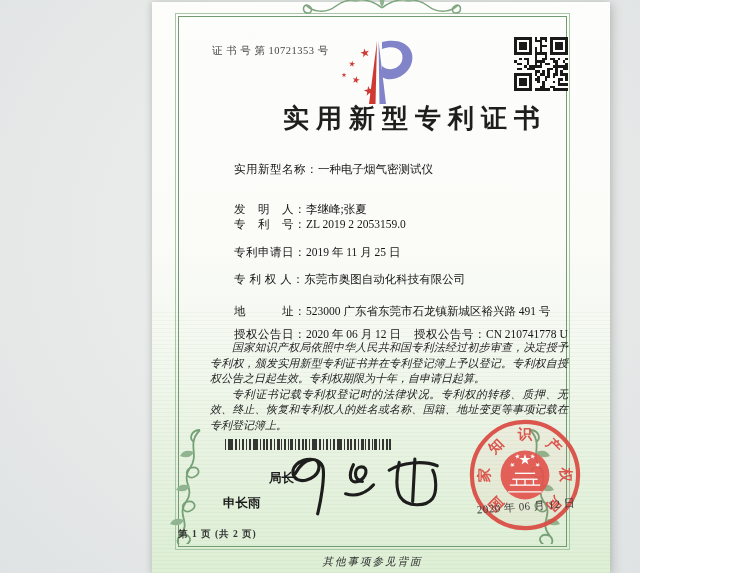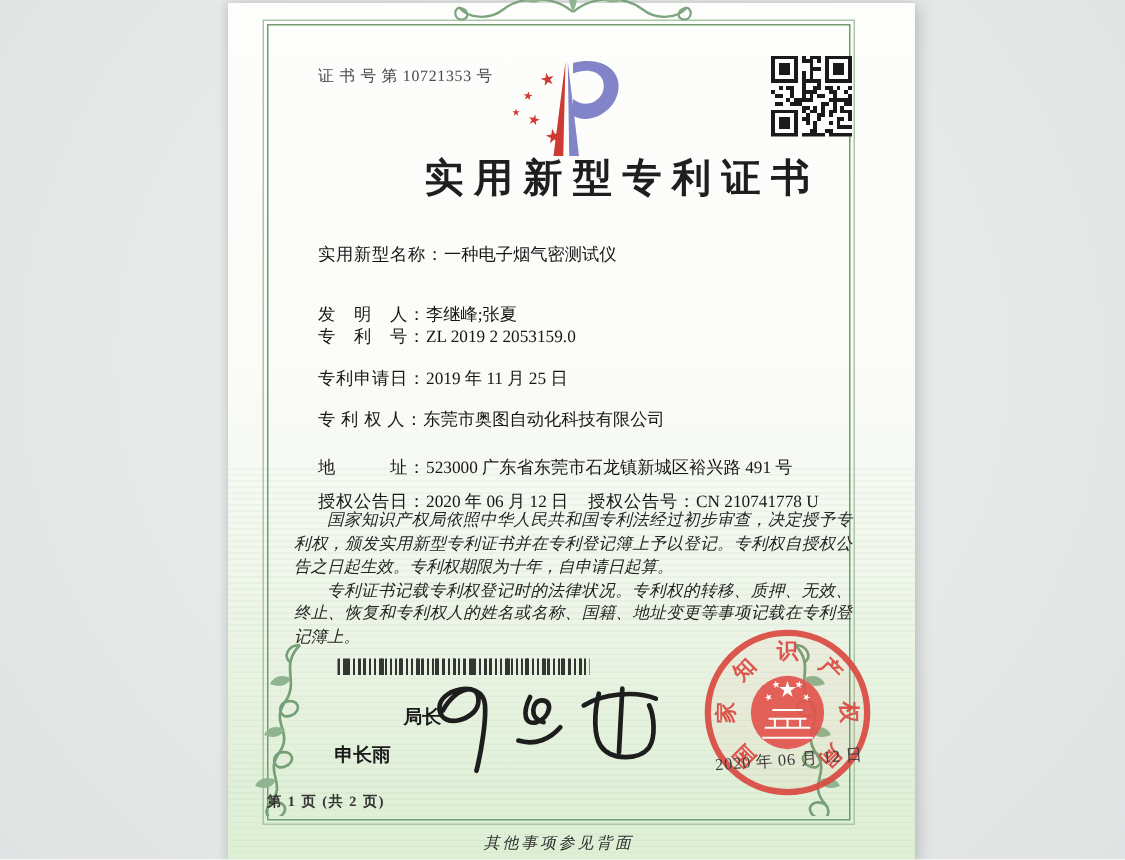--- a/index.html
+++ b/index.html
@@ -1,20 +1,20 @@
 <!DOCTYPE html>
 <html><head>
 <meta charset="utf-8">
 <style>
   * { margin:0; padding:0; box-sizing:border-box; }
   html,body { width:750px; height:573px; overflow:hidden; }
   body { font-family:"Liberation Serif","DejaVu Serif",serif; }
 
   .stage {
-    position:relative; width:750px; height:573px;
+    position:relative; width:640px; height:573px;
     background: radial-gradient(circle at 50% 42%, #edf0ef 0%, #e6e9e8 60%, #e0e3e3 100%);
   }
 
   
   .paper {
     position:absolute; left:152px; top:2px; width:458px; height:571px;
     background: linear-gradient(180deg,#fdfdfc 0%, #fbfbf8 42%, #f3f8ef 62%, #e7f2e0 80%, #ddefd5 100%);
     box-shadow: 3px 2px 9px rgba(70,80,75,.25), -2px 0 5px rgba(70,80,75,.12);
   }
   .guilloche {
@@ -41,30 +41,30 @@
   .title {
     position:absolute; left:26px; top:99px; width:389px; text-align:center;
     font-size:26px; font-weight:bold; letter-spacing:7px; color:#1e1e1e; text-indent:7px;margin-left:39px;
   }
 
   
   .fields { position:absolute; left:60px; top:160px; width:345px; font-size:11.5px; color:#161616; }
   .row { position:absolute; left:0; white-space:nowrap; }
   .row.r0{top:0} .row.r1{top:40px} .row.r2{top:55px} .row.r3{top:82.5px}
   .row.r4{top:110px} .row.r5{top:142px} .row.r6{top:165px}
-  .row .lbl { letter-spacing:.5px; }
+  .row .lbl { letter-spacing:.5px;margin-left:22px; }
   .grant-no { position:absolute; left:180px; top:0; white-space:nowrap; }
 
   
   .body-text {
     position:absolute; left:44px; top:338px; width:372px;
     font-size:11px; line-height:15.5px; font-style:italic; color:#242424;
     text-align:justify;
   }
-  .body-text p { text-indent:2em; }
+  .body-text p { text-indent:2em;margin-left:14px; }
 
   
   .barcode {
     position:absolute; left:73px; top:437px; width:168px; height:11px; opacity:.88;
     background:
       repeating-linear-gradient(90deg,#1c1c1c 0 1.5px, transparent 1.5px 3.5px),
       repeating-linear-gradient(90deg, transparent 0 5px, #1c1c1c 5px 7px, transparent 7px 12px);
   }
   .signer-title { position:absolute; left:73px; top:468px; font-size:12.5px; font-weight:600; color:#1b1b1b;margin-left:44px; }
   .signer-name  { position:absolute; left:71px; top:493px; font-size:12.5px; font-weight:700; color:#1b1b1b; }

